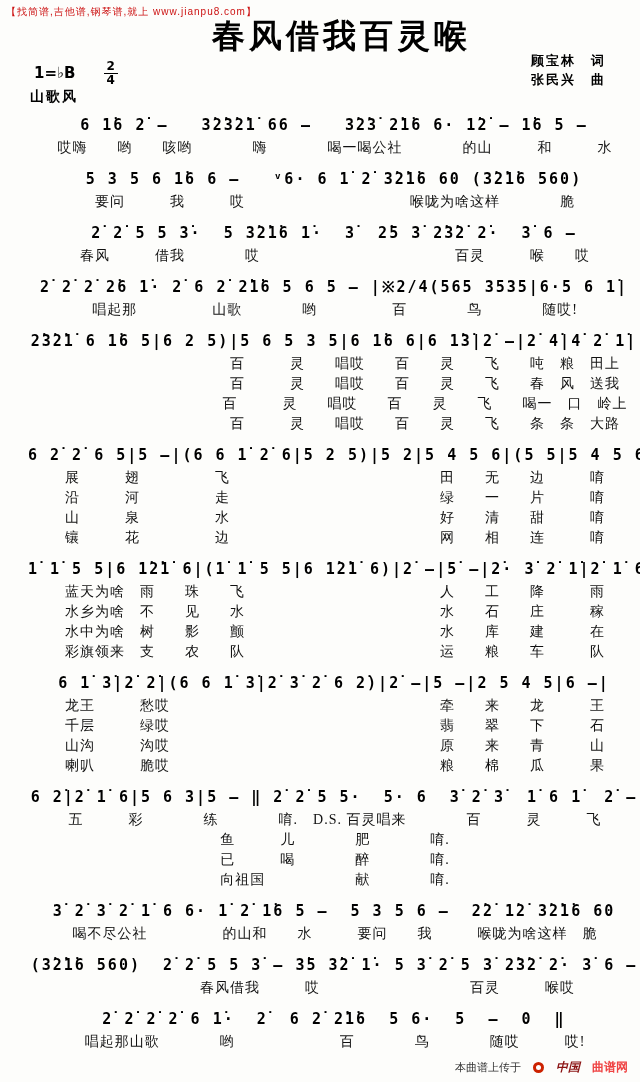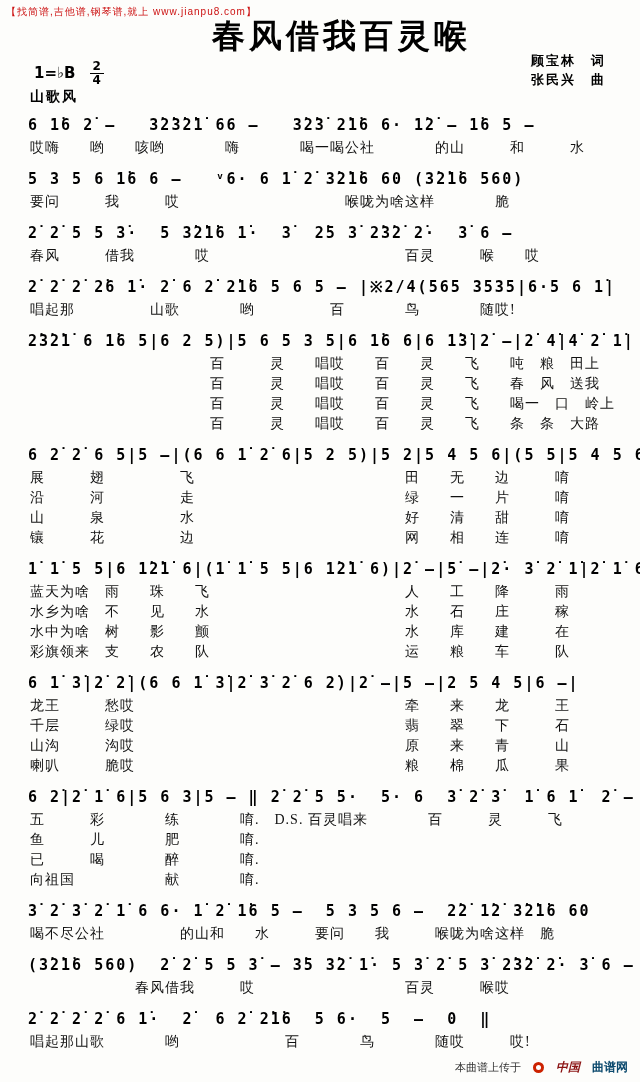--- a/index.html
+++ b/index.html
@@ -25,31 +25,31 @@
     letter-spacing:4px;color:#000;padding-left:43px;
   }
   .credits{
     position:absolute;top:52px;right:34px;
     font:700 13px/1.45 "Liberation Serif",serif;
     text-align:justify;letter-spacing:2px;color:#000;
   }
   .keyrow{
     position:absolute;top:60px;left:34px;
     font:700 15px "DejaVu Sans",sans-serif;color:#000;
-    display:flex;align-items:center;gap:14px;
+    display:flex;align-items:center;gap:28px;
   }
   .frac{display:inline-flex;flex-direction:column;align-items:center;
     font:700 12px/1.05 "DejaVu Sans",sans-serif;}
   .frac .top{border-bottom:1.5px solid #000;padding:0 3px;}
   .stylemark{
     position:absolute;top:88px;left:30px;
     font:700 14px "Liberation Serif",serif;letter-spacing:2px;color:#000;
   }
   
-  #score{position:relative;}
+  #score{position:relative;text-align:center;}
   .system{margin-bottom:8px;}
   .notes{
     font:700 15px/26px "DejaVu Sans Mono",monospace;
     letter-spacing:2px;white-space:pre;
     padding-left:28px;color:#000;
   }
   .lyrics{
     font:400 14px/20px "Liberation Serif",serif;
     white-space:pre;padding-left:30px;
     letter-spacing:1px;color:#111;
@@ -60,21 +60,21 @@
     font:400 11px "Liberation Sans",sans-serif;color:#333;
     display:flex;align-items:center;gap:12px;
   }
   .logo{
     display:inline-block;width:11px;height:11px;border-radius:50%;
     background:#cc2200;position:relative;
   }
   .logo::after{content:"";position:absolute;left:3px;top:3px;width:5px;height:5px;
     border-radius:50%;background:#fff;}
   .site-bold{font:700 italic 12px "Liberation Serif",serif;color:#8b1414;}
-  .site-light{font:700 12px "Liberation Sans",sans-serif;color:#0c4a6e;}
+  .site-light{font:700 12px "Liberation Sans",sans-serif;color:#ef4444;}
 </style>
 </head>
 <body>
 
 <div class="page">
 
   <div class="header">
     <div class="watermark">【找简谱,吉他谱,钢琴谱,就上 www.jianpu8.com】</div>
     <h1 class="title">春风借我百灵喉</h1>
     <div class="credits">

